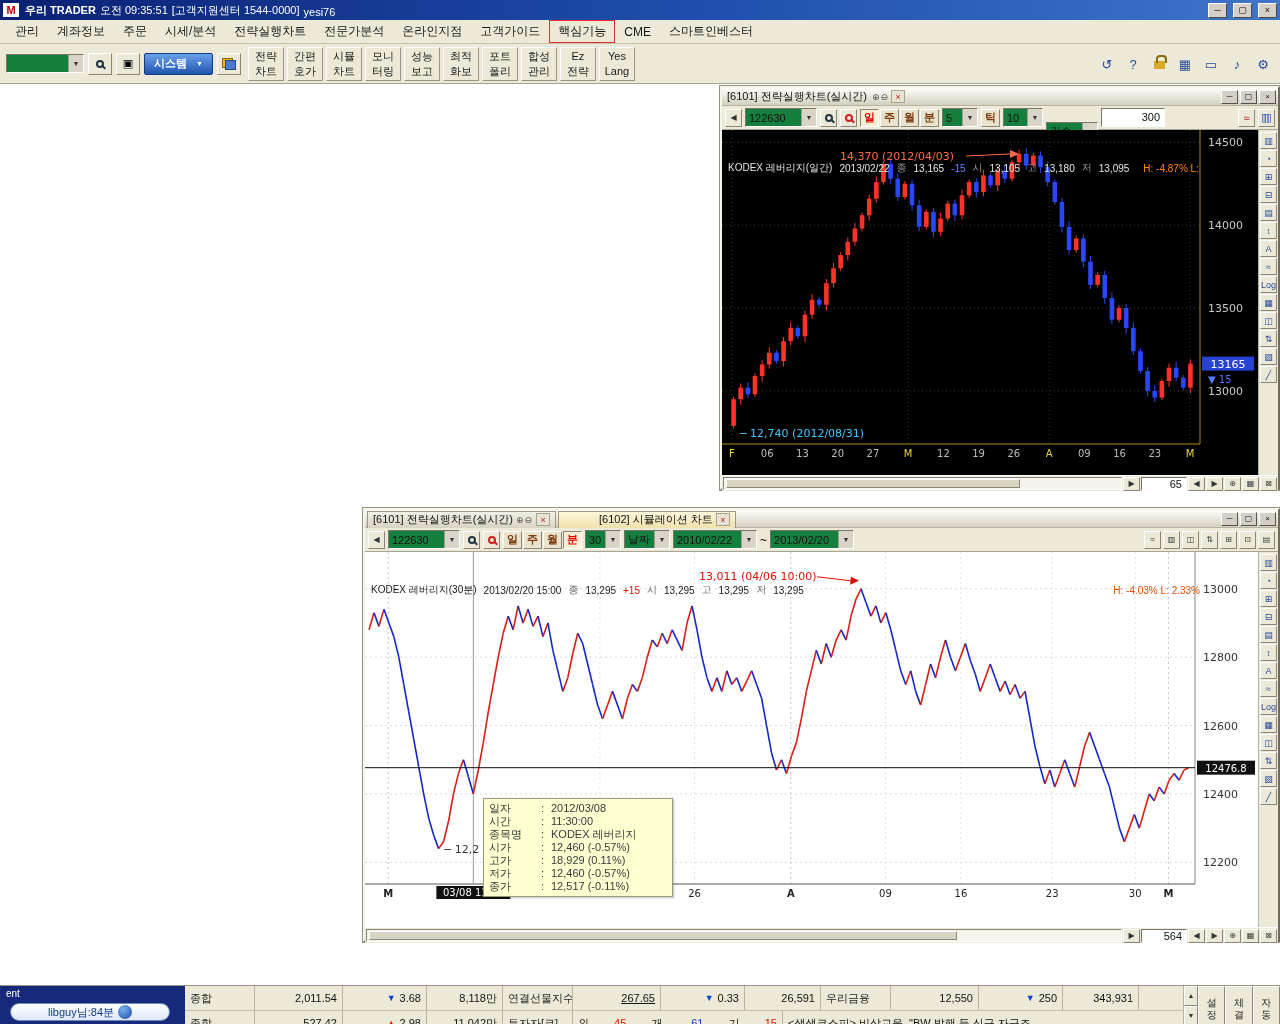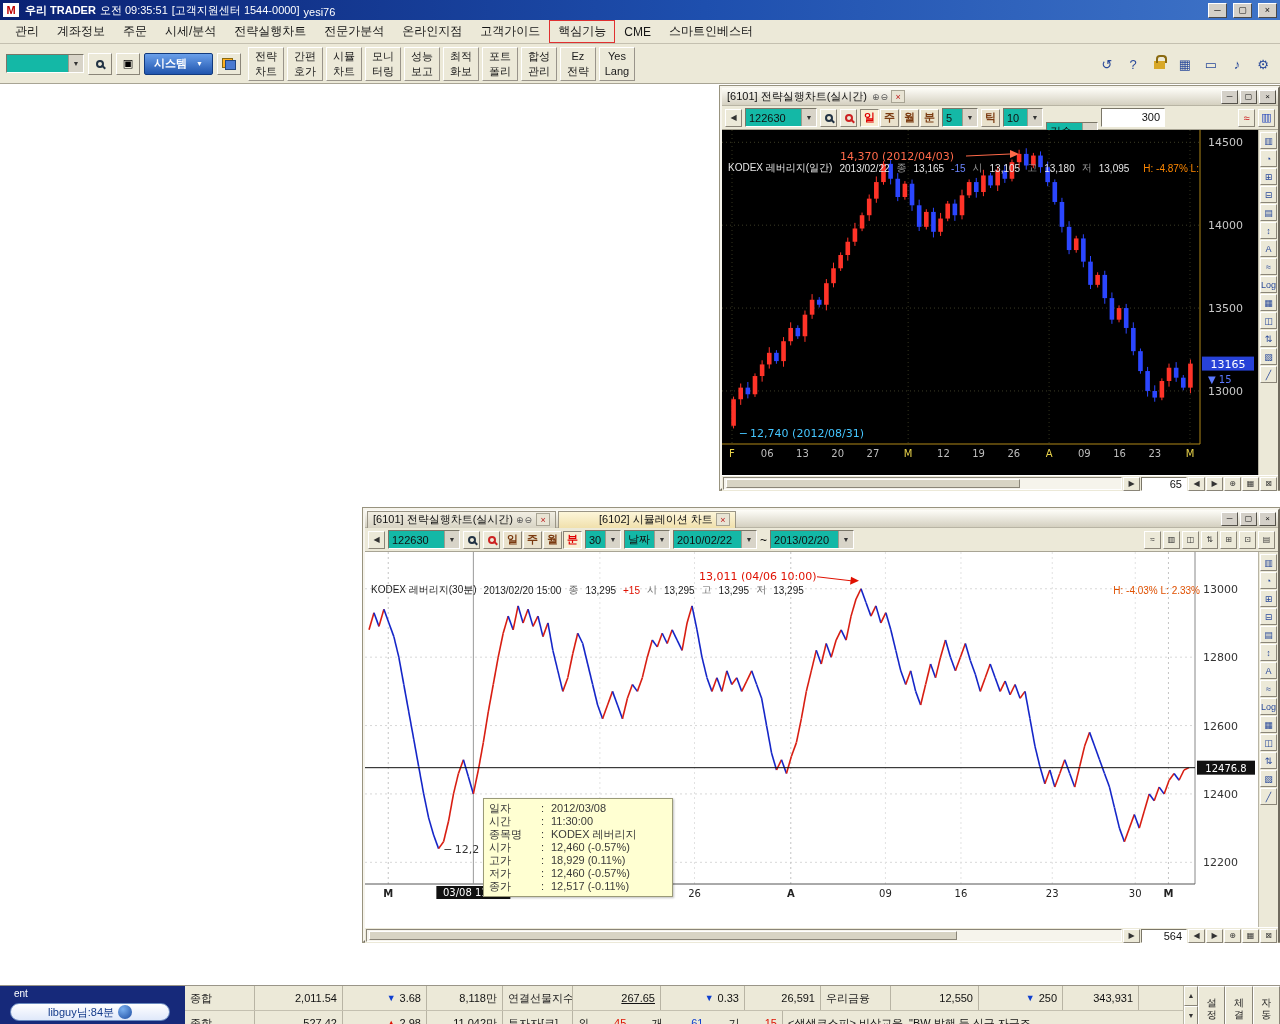--- a/index.html
+++ b/index.html
@@ -11,21 +11,21 @@
 .appic{width:16px;height:14px;background:#fff;color:#c00000;font-weight:bold;font-size:11px;line-height:14px;text-align:center;}
 .tbt{flex:1;display:flex;gap:4px;font-size:11px;align-items:flex-end;}
 .tbt b{font-size:11px;}
 .wbtn{width:19px;height:15px;background:#d4d0c8;border:1px solid;border-color:#fff #4a4a4a #4a4a4a #fff;font-size:9px;line-height:11px;text-align:center;color:#111;}
 
 .menubar{position:absolute;left:0;top:20px;width:1280px;height:24px;background:#ece9d8;border-bottom:1px solid #c4c0b0;display:flex;align-items:center;padding-left:6px;}
 .menu-item{padding:3px 9px;color:#151515;font-size:12px;}
 .menu-item.hl{border:1px solid #e03030;padding:2px 8px;}
 
 .toolbar{position:absolute;left:0;top:44px;width:1280px;height:40px;background:#ece9d8;border-bottom:1px solid #a8a494;display:flex;align-items:center;gap:4px;padding:0 6px;}
-.combo{display:inline-flex;align-items:center;height:19px;background:#14b8a6;border:1px solid;border-color:#7a7668 #fff #fff #7a7668;font-size:11px;}
+.combo{display:inline-flex;align-items:center;height:19px;background:#15803d;border:1px solid;border-color:#7a7668 #fff #fff #7a7668;font-size:11px;}
 .combo .cv{flex:1;padding:0 3px;white-space:nowrap;overflow:hidden;color:#111;}
 .combo .carr{width:15px;align-self:stretch;background:#d8d4c8;border-left:1px solid #a09c8c;font-size:7px;display:flex;align-items:center;justify-content:center;color:#333;}
 .w36{width:36px;}.w40{width:40px;}.w46{width:46px;}.w52{width:52px;margin-top:28px;}.w64{width:64px;}.w72{width:72px;}.w78{width:78px;}.w84{width:84px;}
 .numin{display:inline-block;height:19px;line-height:17px;background:#fff;border:1px solid;border-color:#7a7668 #fff #fff #7a7668;font-size:11px;padding:0 4px;text-align:right;color:#111;}
 .tbn{height:22px;min-width:24px;background:#ece9d8;border:1px solid;border-color:#fff #8a8578 #8a8578 #fff;display:inline-flex;align-items:center;justify-content:center;}
 .sysbtn{height:22px;padding:0 9px;background:linear-gradient(#6ba0ea,#2055ae);color:#fff;font-weight:bold;font-size:11px;border:1px solid #123a7e;border-radius:2px;display:inline-flex;align-items:center;gap:9px;}
 .sysbtn .sarr{font-size:7px;}
 .featbtn{width:36px;height:34px;background:#ece9d8;border:1px solid;border-color:#fff #99948a #99948a #fff;font-size:11px;line-height:15px;color:#1a1a1a;margin-left:3px;text-align:center;}
 .ticn{width:22px;height:22px;background:#ece9d8;border:none;font-size:13px;color:#2a4a9a;display:inline-flex;align-items:center;justify-content:center;margin-left:4px;}
 .gly{font-size:11px;} .gly.red{color:#c22;} .gly.blue{color:#2244bb;}
@@ -75,21 +75,21 @@
 .c2h .hl{color:#e05000;}
 
 .c2tip{position:absolute;left:118px;top:246px;width:190px;background:#ffffd2;border:1px solid #9a9a78;padding:3px 5px;font-size:11px;color:#3a3a3a;line-height:13px;box-shadow:1px 1px 2px rgba(0,0,0,.25);}
 .tiprow{display:flex;}
 .tl{width:52px;}
 .tc{width:10px;}
 .tv{flex:1;}
 
 .statusbar{position:absolute;left:0;top:985px;width:1280px;height:39px;background:#ece9d8;border-top:1px solid #9a9588;}
 .taskpanel{position:absolute;left:0;top:0;width:185px;height:39px;background:#16297a;}
-.tp-ent{position:absolute;left:14px;top:2px;color:#fff;font-size:10px;}
+.tp-ent{position:absolute;left:6px;top:2px;color:#fff;font-size:10px;}
 .userpill{position:absolute;left:10px;top:17px;width:160px;height:18px;background:linear-gradient(#ffffff,#dfe8fa);border:1px solid #6a8ac0;border-radius:9px;display:flex;align-items:center;justify-content:center;font-size:11px;color:#123a8a;gap:4px;}
 .upic{width:14px;height:14px;border-radius:50%;background:radial-gradient(circle at 35% 30%,#7ab0f0,#1a4aa0);display:inline-block;}
 .sbmain{position:absolute;left:185px;top:0;right:96px;height:39px;}
 .sbrow{display:flex;height:25px;align-items:stretch;font-size:11px;border-bottom:1px solid #c4c0b0;}
 .sbc{display:flex;align-items:center;padding:0 5px;border-right:1px solid #b8b4a4;white-space:nowrap;overflow:hidden;color:#111;}
 .sbc.lbl{justify-content:flex-start;color:#222;}
 .sbc.val,.sbc.ext{justify-content:flex-end;}
 .sbc.chg{justify-content:flex-end;gap:4px;}
 .sbc.news{flex:1;justify-content:flex-start;}
 .arr.up{color:#e01000;font-size:9px;}

